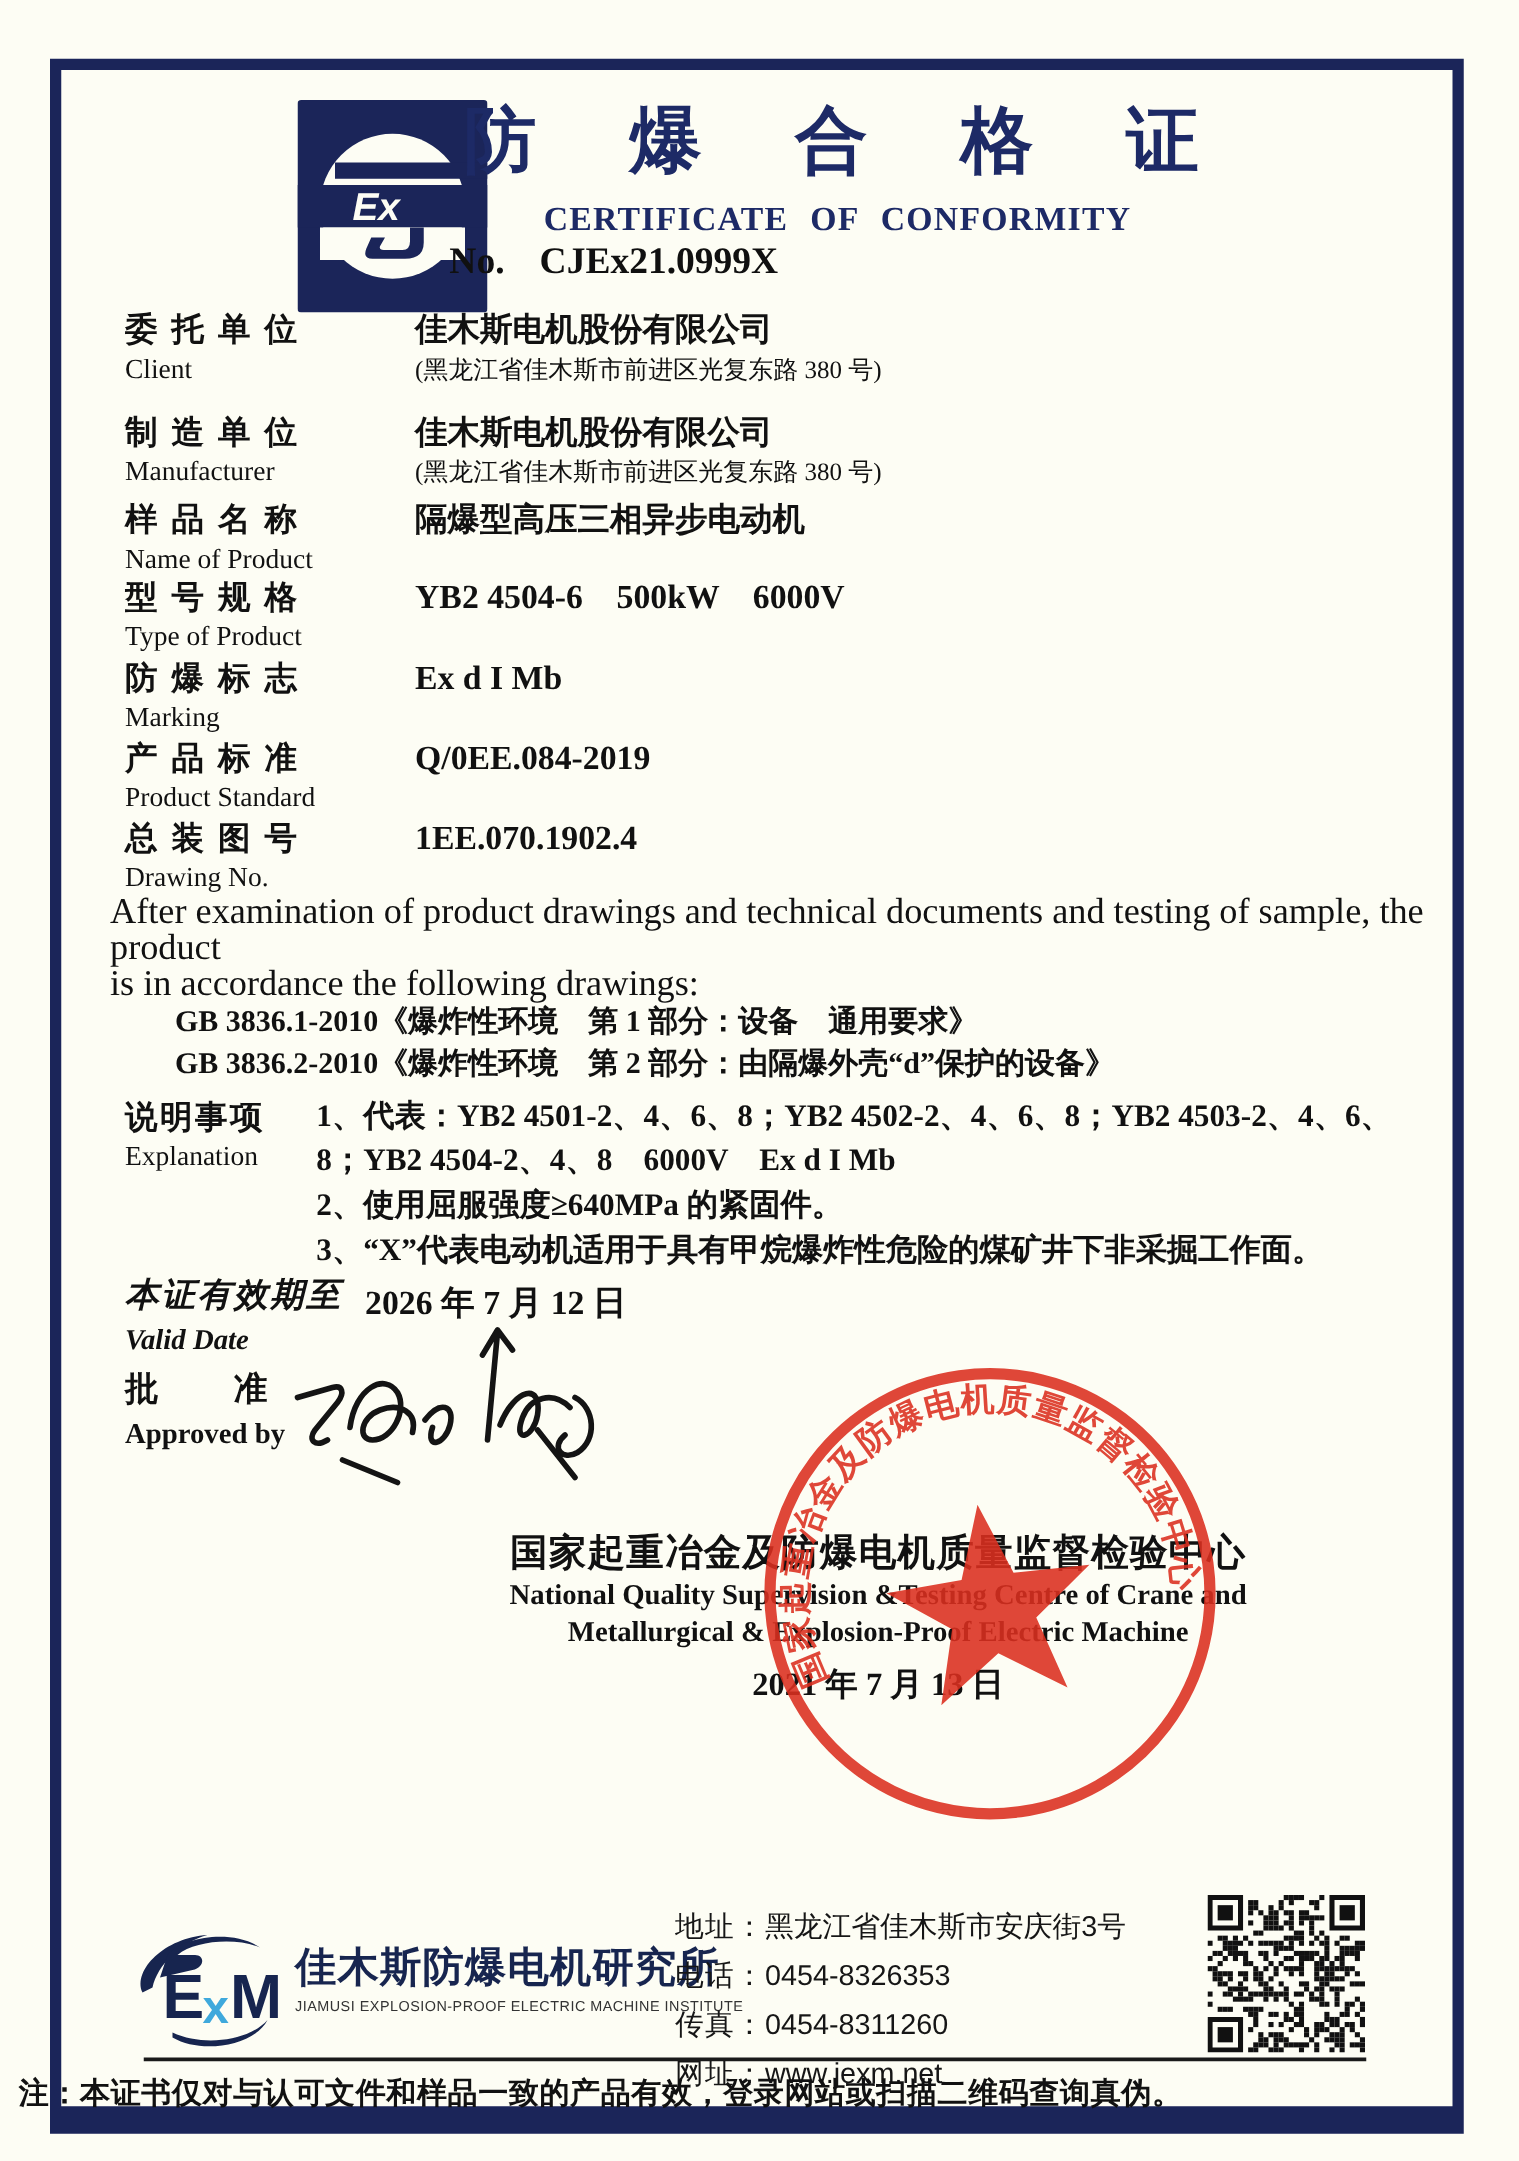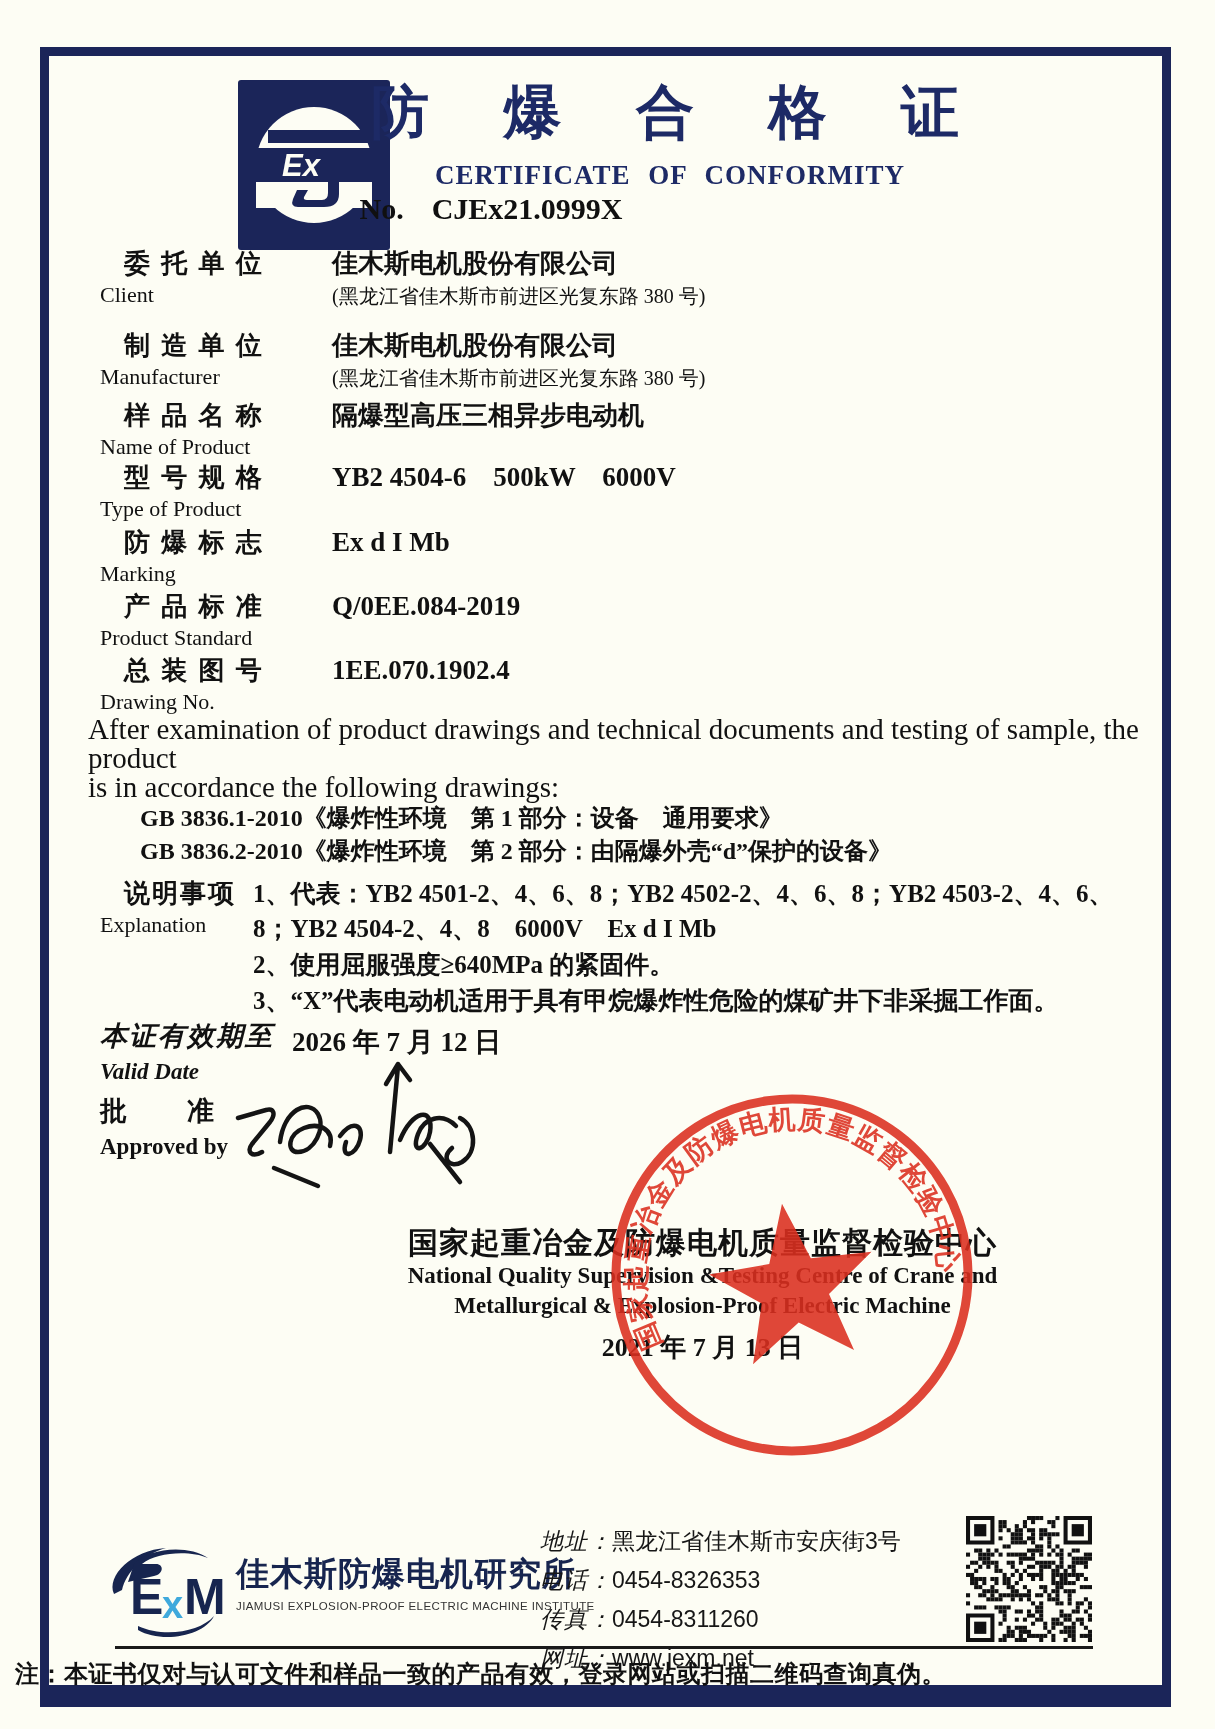--- a/index.html
+++ b/index.html
@@ -30,21 +30,21 @@
   .certno{
     position:absolute;left:0;top:192px;width:982px;text-align:center;
     font-family:"Liberation Serif",serif;font-size:30px;color:#101010;font-weight:600;
   }
   .certno .gap{display:inline-block;width:28px;}
   
   .frow{position:absolute;left:100px;right:70px;display:flex;}
   .r1{top:248px;} .r2{top:330px;} .r3{top:400px;} .r4{top:462px;}
   .r5{top:527px;} .r6{top:591px;} .r7{top:655px;}
   .flabels{width:232px;flex:none;}
-  .lab-cn{font-size:26px;font-weight:700;letter-spacing:2px;line-height:30px;white-space:nowrap;margin-left:24px;}
+  .lab-cn{font-size:26px;font-weight:700;letter-spacing:2px;line-height:30px;white-space:nowrap;}
   .lab-en{font-family:"Liberation Serif",serif;font-size:22px;line-height:26px;margin-top:4px;}
   .fvalue{padding-top:0;}
   .val-main{font-size:26px;font-weight:700;line-height:30px;}
   .val-serif{font-family:"Liberation Serif",serif;font-size:27px;font-weight:700;line-height:30px;}
   .val-sub{font-family:"Liberation Serif",serif;font-size:20px;line-height:27px;margin-top:5px;font-weight:400;}
   
   .conf{position:absolute;left:88px;top:715px;right:55px;}
   .conf-cn{font-size:26px;font-weight:700;line-height:33px;letter-spacing:0.5px;}
   .conf-en{font-family:"Liberation Serif",serif;font-size:29px;line-height:29px;}
   .std{font-family:"Liberation Serif",serif;font-size:24px;font-weight:600;line-height:33px;padding-left:52px;}
@@ -64,21 +64,21 @@
   .issuer-cn{font-size:30px;font-weight:700;letter-spacing:1px;line-height:36px;}
   .issuer-en{font-family:"Liberation Serif",serif;font-size:23px;font-weight:700;line-height:30px;}
   .issuer-date{font-family:"Liberation Serif",serif;font-size:26px;font-weight:700;margin-top:9px;}
   .stamp{position:absolute;left:602px;top:1085px;width:380px;height:380px;opacity:.88;transform:rotate(-8deg);pointer-events:none;}
   
   .jexm{position:absolute;left:104px;top:1538px;width:126px;height:104px;}
   .inst{position:absolute;left:236px;top:1552px;}
   .inst-cn{font-size:33px;font-weight:700;letter-spacing:1px;color:#17254f;}
   .inst-en{font-size:11.5px;letter-spacing:0.4px;color:#333;margin-top:3px;}
   .contacts{position:absolute;left:540px;top:1522px;font-size:23px;line-height:39px;color:#161616;}
-  .contacts .clab{letter-spacing:1px;font-style:italic;}
+  .contacts .clab{letter-spacing:1px;}
   .qr{position:absolute;left:966px;top:1516px;width:126px;height:126px;}
   .sepline{position:absolute;left:115px;top:1646px;width:978px;height:3px;background:#1a1a1a;}
   .note{position:absolute;left:0;top:1658px;width:961px;text-align:center;font-size:24px;font-weight:600;letter-spacing:0.5px;}
 </style>
 </head>
 <body>
 
 <div class="frame"></div>
 
 <svg class="exlogo" viewBox="0 0 152 170">

